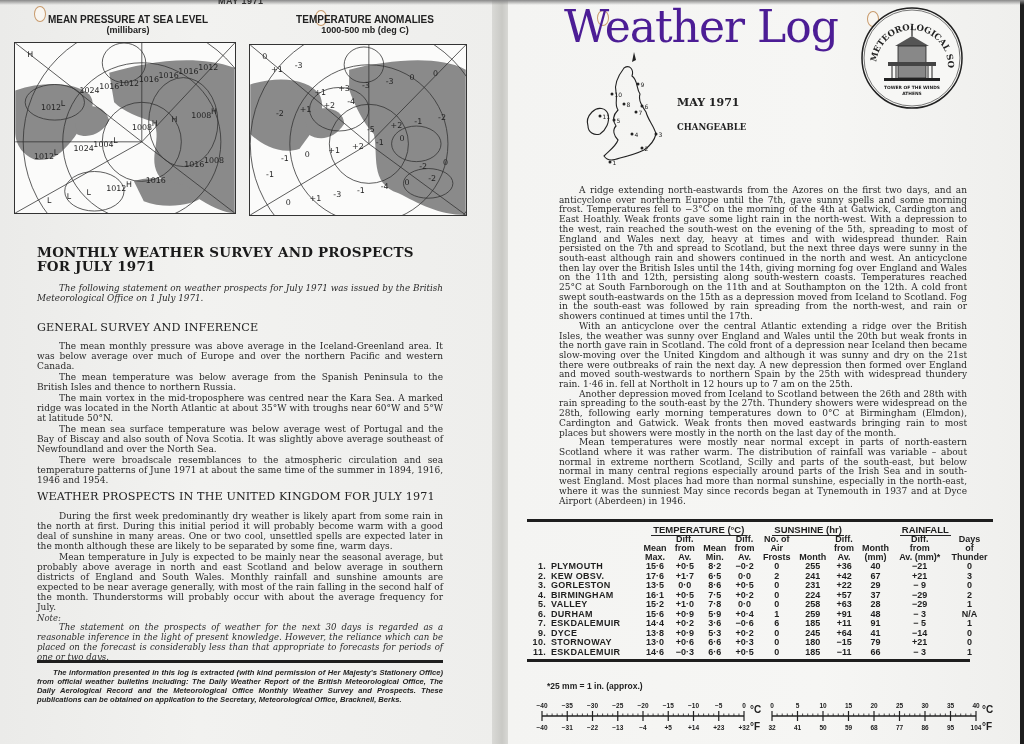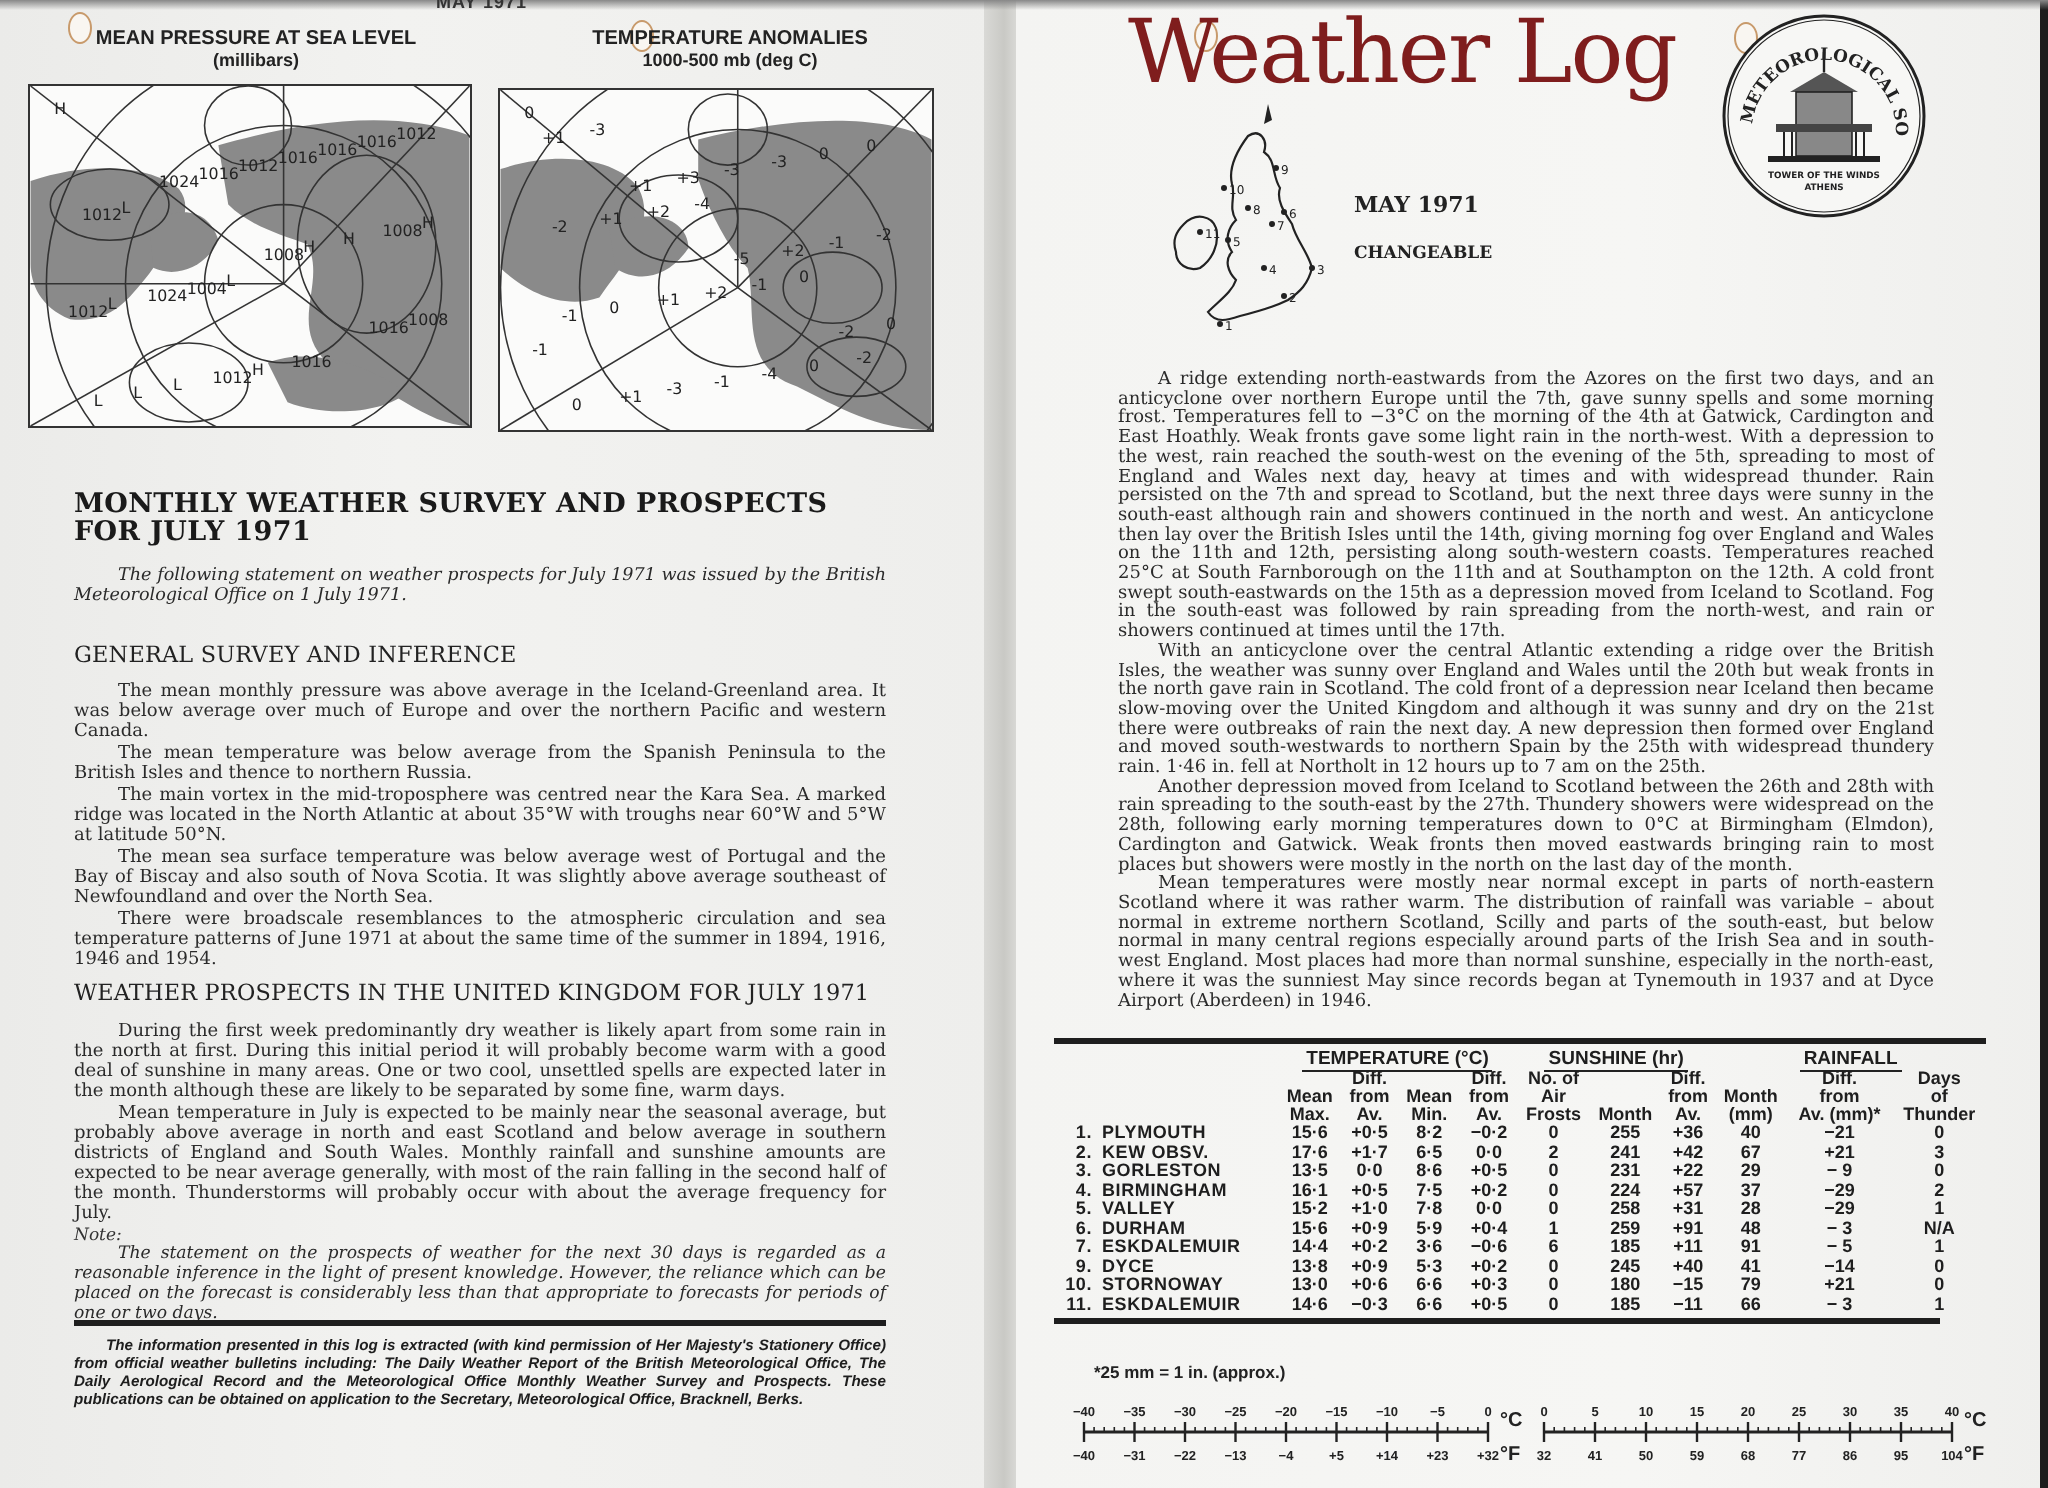--- a/index.html
+++ b/index.html
@@ -27,21 +27,21 @@
   .lt p { text-indent: 22px; margin-bottom: 1px; }
   .h-main { position: absolute; left: 37px; top: 245px; width: 406px; font: bold 13.5px "DejaVu Serif", serif; line-height: 14px; color: #1a1a1a; letter-spacing: .2px; }
   .intro { position: absolute; left: 37px; top: 283px; width: 406px; font: italic 8.8px "DejaVu Serif", serif; line-height: 10px; text-indent: 22px; text-align: justify; color: #2a2a2a; }
   .h-sec { position: absolute; left: 37px; font: 11.2px "DejaVu Serif", serif; color: #222; letter-spacing: .1px; }
   .note-label { position: absolute; left: 37px; top: 613px; font: italic 8.5px "DejaVu Serif", serif; color: #333; }
   .note { position: absolute; left: 37px; top: 622px; width: 406px; font: italic 8.6px "DejaVu Serif", serif; line-height: 10px; text-indent: 22px; text-align: justify; color: #2a2a2a; }
   .rule-thick { position: absolute; height: 3px; background: #1e1e1e; }
   .credit { position: absolute; left: 37px; top: 668px; width: 406px; font: italic bold 7.6px "Liberation Sans", sans-serif; line-height: 9px; text-indent: 16px; text-align: justify; color: #1e1e1e; }
 
   
-  .title { position: absolute; left: 564px; top: 2px; font: 44px "DejaVu Serif", serif; letter-spacing: -1px; color: #7f1d1d; line-height: 50px; }
+  .title { position: absolute; left: 564px; top: 2px; font: 44px "DejaVu Serif", serif; letter-spacing: -1px; color: #4c1d95; line-height: 50px; }
   .seal { position: absolute; left: 860px; top: 6px; width: 104px; height: 104px; }
   .uk-map { position: absolute; left: 584px; top: 50px; width: 78px; height: 122px; }
   .issue-month { position: absolute; left: 677px; top: 96px; font: bold 11px "DejaVu Serif", serif; color: #222; }
   .issue-sub { position: absolute; left: 677px; top: 122px; font: bold 8.5px "DejaVu Serif", serif; color: #222; }
 
   .rt { position: absolute; left: 559px; width: 408px; font-size: 9px; line-height: 9.7px; text-align: justify; color: #2a2a2a; }
   .rt p { text-indent: 20px; }
 
   
   .tbl-wrap { position: absolute; left: 527px; top: 519px; width: 466px; font-family: "Liberation Sans", sans-serif; color: #1e1e1e; }
@@ -355,21 +355,21 @@
           <td>2</td>
         </tr>
         <tr>
           <td class="stn"><span class="num">5.</span><span>VALLEY</span></td>
           <td>15·2</td>
           <td>+1·0</td>
           <td>7·8</td>
           <td>0·0</td>
           <td>0</td>
           <td>258</td>
-          <td>+31</td>
+          <td>+63</td>
           <td>28</td>
           <td>−29</td>
           <td>1</td>
         </tr>
         <tr>
           <td class="stn"><span class="num">6.</span><span>DURHAM</span></td>
           <td>15·6</td>
           <td>+0·9</td>
           <td>5·9</td>
           <td>+0·4</td>
@@ -394,21 +394,21 @@
           <td>1</td>
         </tr>
         <tr>
           <td class="stn"><span class="num">9.</span><span>DYCE</span></td>
           <td>13·8</td>
           <td>+0·9</td>
           <td>5·3</td>
           <td>+0·2</td>
           <td>0</td>
           <td>245</td>
-          <td>+40</td>
+          <td>+64</td>
           <td>41</td>
           <td>−14</td>
           <td>0</td>
         </tr>
         <tr>
           <td class="stn"><span class="num">10.</span><span>STORNOWAY</span></td>
           <td>13·0</td>
           <td>+0·6</td>
           <td>6·6</td>
           <td>+0·3</td>

